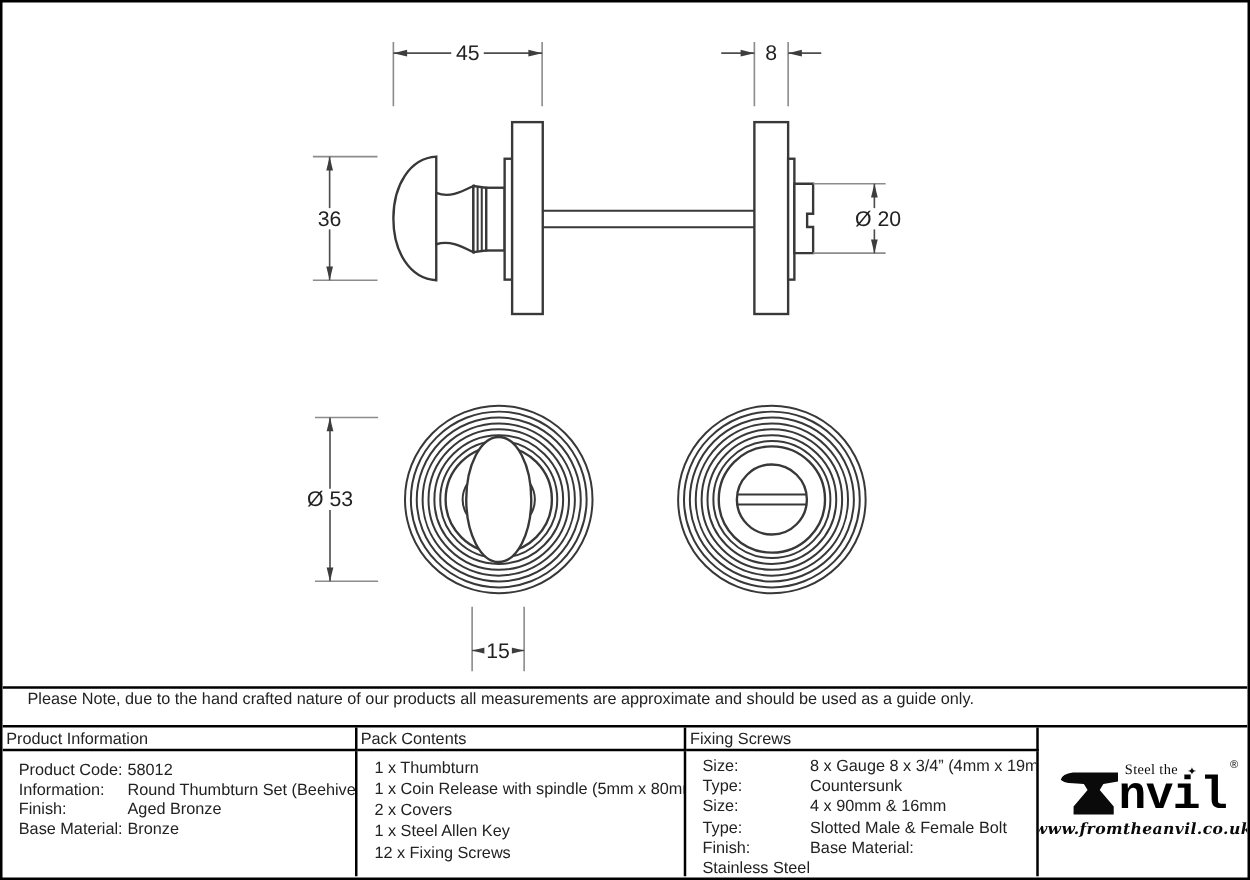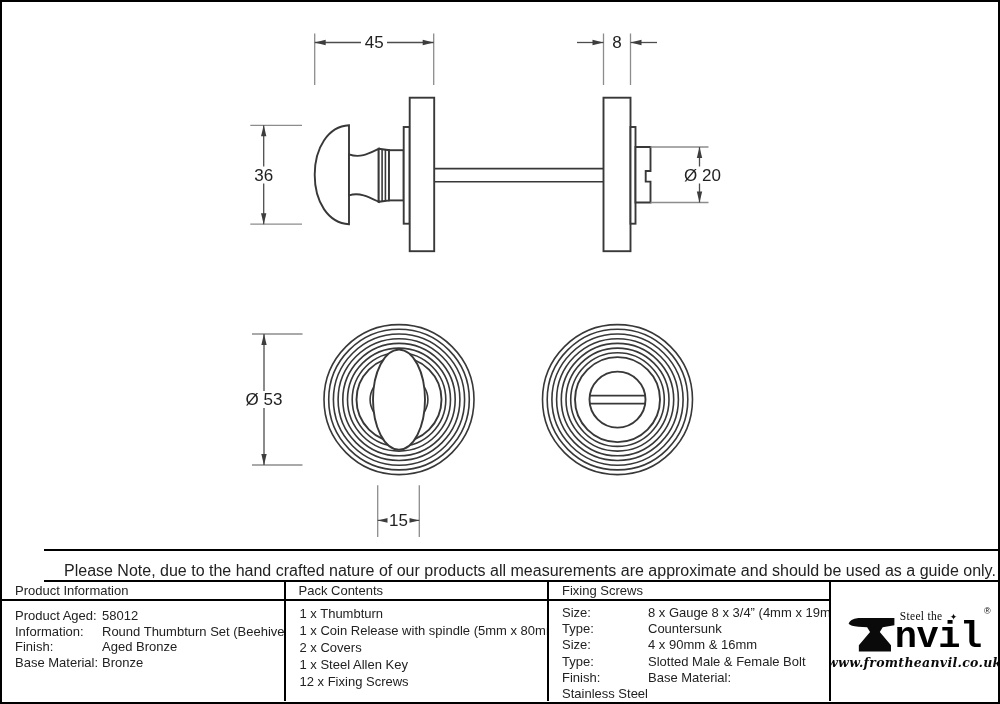--- a/index.html
+++ b/index.html
@@ -20,39 +20,38 @@
   .drawing .dim{stroke:#4d4d4d;stroke-width:1.3;fill:none;}
   .drawing .arrow{fill:#3d3d3d;stroke:none;}
   .drawing .dimtext{font-family:"Liberation Sans",sans-serif;font-size:17px;fill:#222;}
   .drawing .mask{fill:#fff;stroke:none;}
 
   .note-bar{
     box-sizing:border-box;
     height:32.5px;
     border-top:2px solid #000;
     border-bottom:2px solid #000;
-    display:flex;align-items:flex-end;
+    display:flex;align-items:flex-start;
     padding-left:20px;
-    font-size:16px;
-    margin-left:42px;
+    font-size:13px;
   }
   .info-table{
     display:grid;
     grid-template-columns:283.5px 263.5px 281.5px 1fr;
     grid-template-rows:19.5px 1fr;
     height:119.5px;
     box-sizing:border-box;
   }
   .cell{box-sizing:border-box;overflow:hidden;}
   .v-line{border-right:2px solid #000;}
   .cell.header{
     border-bottom:2px solid #000;
     font-size:13px;
     display:flex;align-items:center;
-    padding-left:13px;
+    padding-left:3px;
     white-space:nowrap;
   }
   .cell.body{font-size:13px;white-space:nowrap;}
   .pairs{display:grid;grid-template-columns:87px 1fr;padding:7px 0 0 13px;line-height:15.6px;}
   .pairs.fix{grid-template-columns:86px 1fr;padding-top:4px;line-height:16.2px;}
   .list{padding:4px 0 0 14px;line-height:17px;}
   .list div{white-space:nowrap;}
 
   .logo-cell{
     grid-column:4;grid-row:1 / 3;
@@ -228,21 +227,21 @@
         <span class="nvil">nvil</span>
         <span class="from-the">Steel the</span>
         <span class="diamond">✦</span>
         <span class="reg">®</span>
       </div>
       <div class="logo-url">www.fromtheanvil.co.uk</div>
     </div>
 
     <div class="cell body v-line">
       <div class="pairs">
-        <span>Product Aged:</span>
+        <span>Product Code:</span>
         <span>58012</span>
         <span>Information:</span>
         <span>Round Thumbturn Set (Beehive)</span>
         <span>Finish:</span>
         <span>Aged Bronze</span>
         <span>Base Material:</span>
         <span>Bronze</span>
       </div>
     </div>
 

